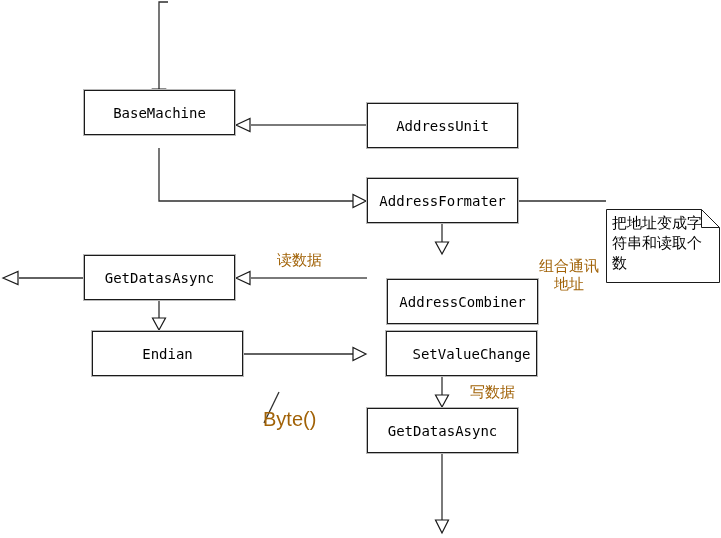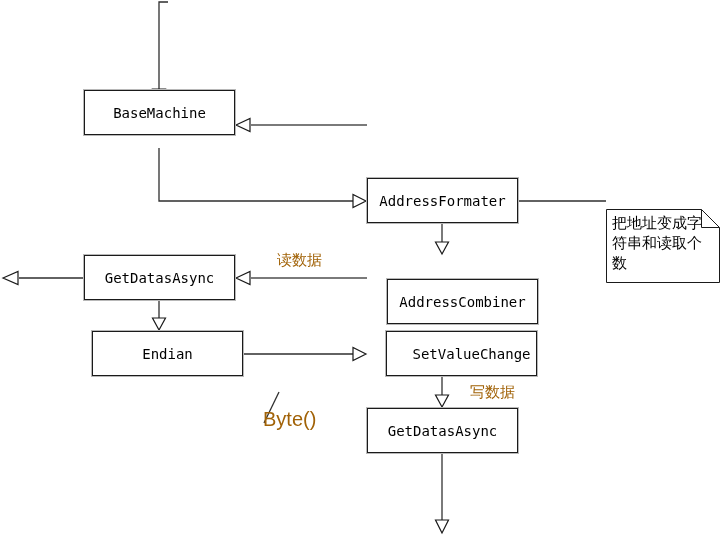--- a/index.html
+++ b/index.html
@@ -129,20 +129,23 @@
 
     <g>
       <line class="edge-gray" x1="442" y1="453" x2="442" y2="520"></line>
       <polygon class="arrowhead" points="442,533 435.5,520 448.5,520"></polygon>
     </g>
   </svg>
 
   <div class="node" style="left:84px; top:90px;">
     <span class="node-label">BaseMachine</span>
   </div>
+  <div class="node" style="left:367px; top:103px;">
+    <span class="node-label">AddressUnit</span>
+  </div>
   <div class="node" style="left:367px; top:178px;">
     <span class="node-label">AddressFormater</span>
   </div>
   <div class="node" style="left:84px; top:255px;">
     <span class="node-label">GetDatasAsync</span>
   </div>
   <div class="node" style="left:387px; top:255px;margin-top:24px;">
     <span class="node-label">AddressCombiner</span>
   </div>
   <div class="node" style="left:92px; top:331px;">
@@ -163,18 +166,22 @@
     <div class="note-text">
       <div>把地址变成字</div>
       <div>符串和读取个</div>
       <div>数</div>
     </div>
   </div>
 
 
   <div class="edge-label" style="left:277px; top:251px;">读数据</div>
 
+  <div class="edge-label centered" style="left:535px; top:257px; width:68px;">
+    <div>组合通讯</div>
+    <div>地址</div>
+  </div>
 
   <div class="edge-label mono" style="left:263px; top:366px;">Byte()</div>
 
   <div class="edge-label" style="left:470px; top:383px;">写数据</div>
 
 </div>
 
 </body></html>

